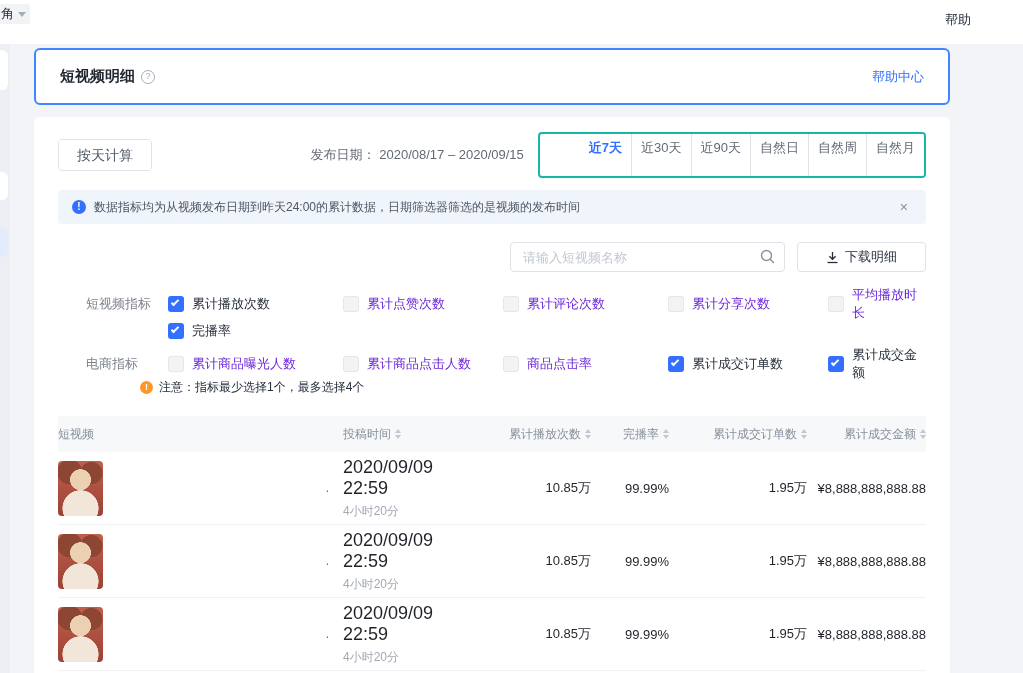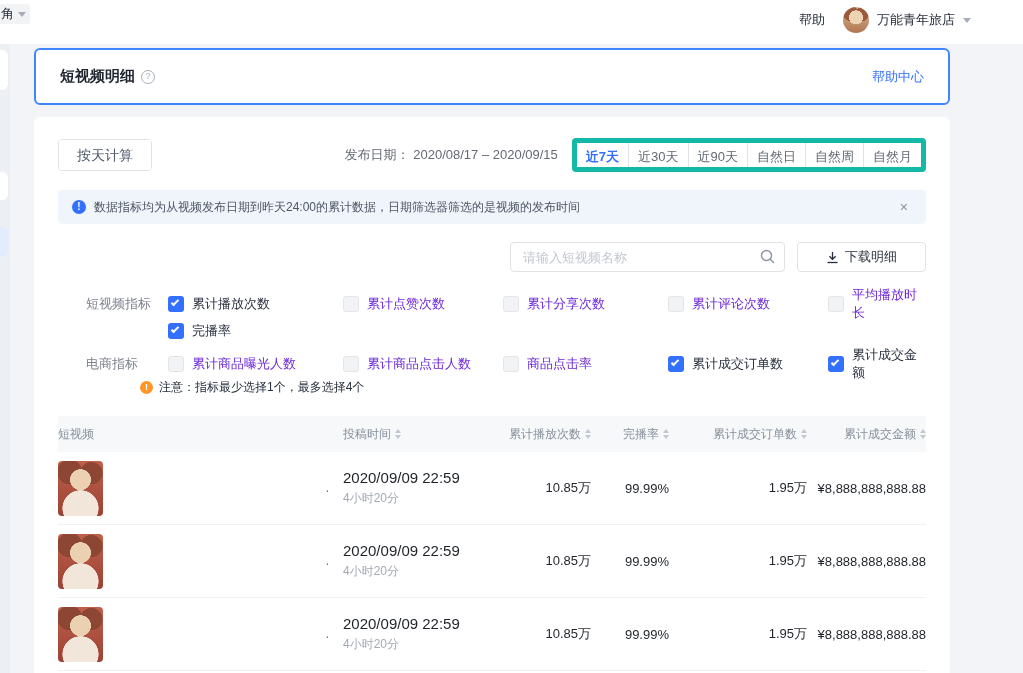--- a/index.html
+++ b/index.html
@@ -52,21 +52,21 @@
     border-radius:6px 6px 0 0;padding:22px 24px 0 24px;overflow:hidden;}
 
   
   .toolbar{display:flex;align-items:center;justify-content:space-between;height:32px;}
   .mode-toggle{display:inline-flex;border:1px solid #e0e2e8;border-radius:4px;overflow:hidden;height:32px;}
   .mode-tab{padding:0 18px;line-height:30px;font-size:14px;color:#4e5969;cursor:pointer;background:#fff;}
   .mode-tab + .mode-tab{border-left:1px solid #e0e2e8;}
   .mode-tab.active{color:var(--accent);font-weight:bold;}
   .toolbar-right{display:flex;align-items:center;}
   .date-text{font-size:13px;color:#646a73;margin-right:14px;}
-  .range-tabs{display:inline-flex;border:5px solid #14b8a6;border-radius:4px;overflow:hidden;height:34px;}
+  .range-tabs{display:inline-flex;border:2px solid #14b8a6;border-radius:4px;overflow:hidden;height:46px;padding-left:40px;}
   .seg{padding:0 9px;line-height:28px;font-size:13px;color:#646a73;cursor:pointer;background:#fff;}
   .seg + .seg{border-left:1px solid #e0e2e8;}
   .seg.active{color:var(--accent);font-weight:bold;}
 
   
   .banner{margin-top:19px;height:34px;background:var(--banner-bg);border-radius:4px;
     display:flex;align-items:center;padding:0 14px;gap:8px;}
   .info-icon{width:14px;height:14px;border-radius:50%;background:var(--accent);color:#fff;
     font-size:10px;font-weight:bold;display:flex;align-items:center;justify-content:center;flex:none;line-height:1;}
   .banner-text{font-size:12px;color:#4e5663;}
@@ -116,38 +116,33 @@
   .cell-video{justify-content:space-between;padding-right:14px;}
   .thumb{width:45px;height:55px;border-radius:4px;flex:none;
     background:
       radial-gradient(circle at 50% 34%, #ecd0b2 0 24%, transparent 25%),
       radial-gradient(circle at 26% 20%, #8e4634 0 22%, transparent 23%),
       radial-gradient(circle at 74% 22%, #8e4634 0 20%, transparent 21%),
       radial-gradient(circle at 50% 86%, #f2e6da 0 34%, transparent 35%),
       linear-gradient(180deg,#c0604a,#9c4136);}
   .video-title{font-size:12px;color:#646a73;}
   .cell-time{flex-direction:column;align-items:flex-start;justify-content:center;gap:4px;}
-  .time-main{font-size:15px;color:#1f2329;}
+  .time-main{font-size:18px;color:#1f2329;}
   .time-sub{font-size:12px;color:#a4aab3;}
 </style>
 </head>
 <body>
 
 <div class="topbar">
   <div class="corner-pill">
     <span>角</span>
     <span class="corner-caret"></span>
   </div>
   <div class="topbar-right">
     <span class="help-label">帮助</span>
-    <div class="account">
-      <span class="avatar"></span>
-      <span class="account-name">万能青年旅店</span>
-      <span class="caret-down"></span>
-    </div>
   </div>
 </div>
 
 <div class="side-sliver">
   <div class="sliver-item s1"></div>
   <div class="sliver-item s2"></div>
   <div class="sliver-item s3"></div>
 </div>
 
 <div class="title-card">
@@ -213,25 +208,25 @@
               <i class="tick"></i>
             </span>
             <span class="metric-label">累计播放次数</span>
           </div>
           <div class="metric-item">
             <span class="cb disabled"></span>
             <span class="metric-label dis">累计点赞次数</span>
           </div>
           <div class="metric-item">
             <span class="cb disabled"></span>
+            <span class="metric-label dis">累计评论次数</span>
+          </div>
+          <div class="metric-item">
+            <span class="cb disabled"></span>
             <span class="metric-label dis">累计分享次数</span>
-          </div>
-          <div class="metric-item">
-            <span class="cb disabled"></span>
-            <span class="metric-label dis">累计评论次数</span>
           </div>
           <div class="metric-item">
             <span class="cb disabled"></span>
             <span class="metric-label dis">平均播放时长</span>
           </div>
         </div>
     </div>
     <div class="metric-row">
       <span class="group-label"></span>
       <div class="metric-items">

